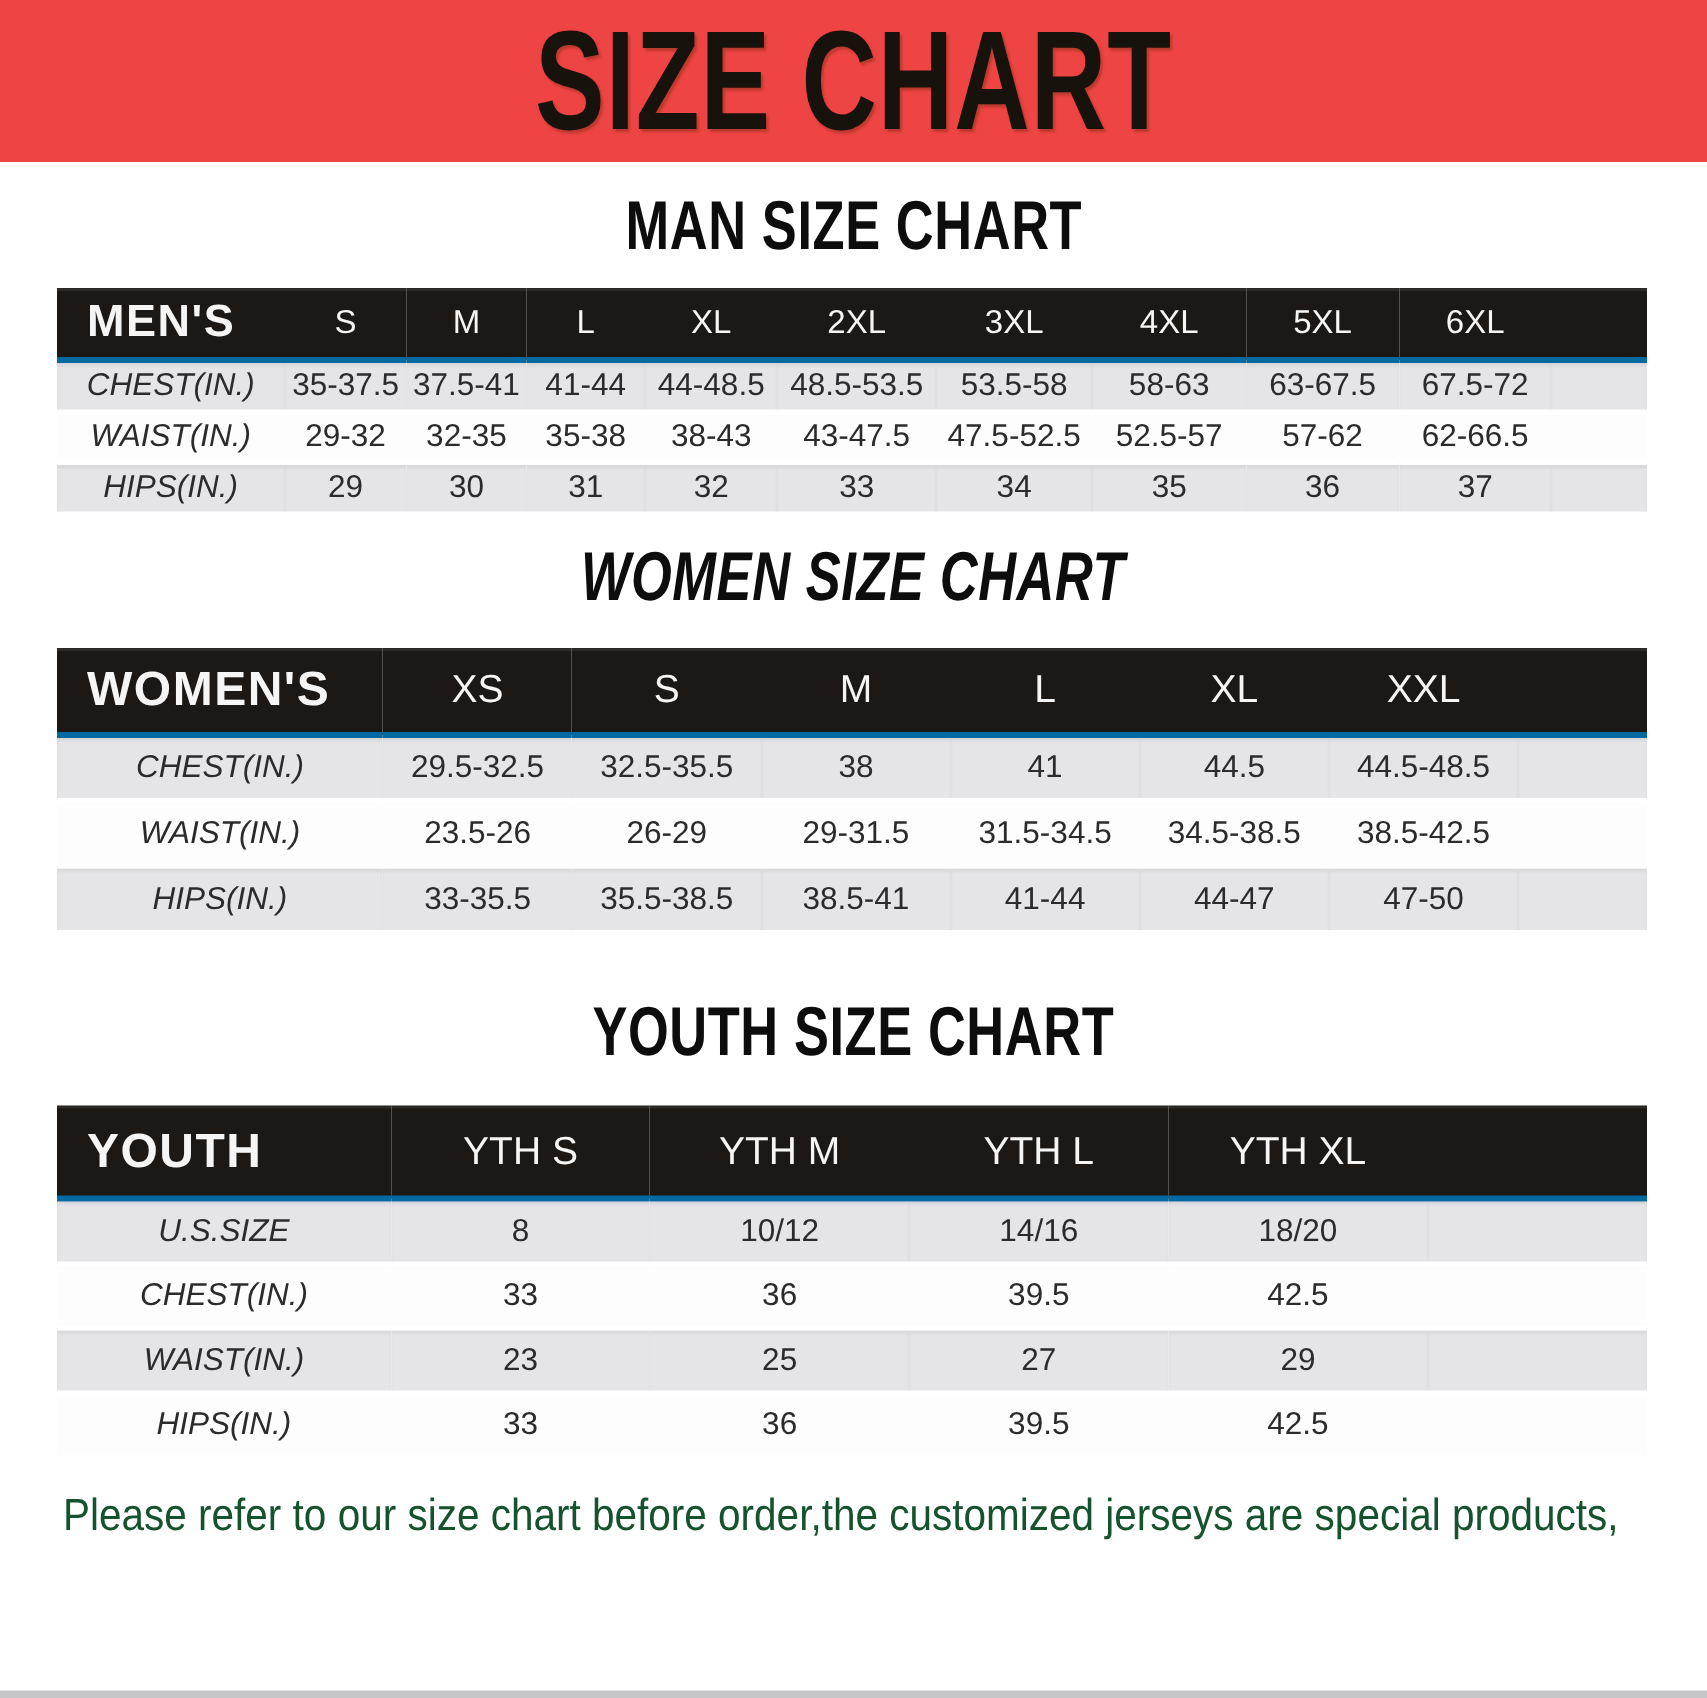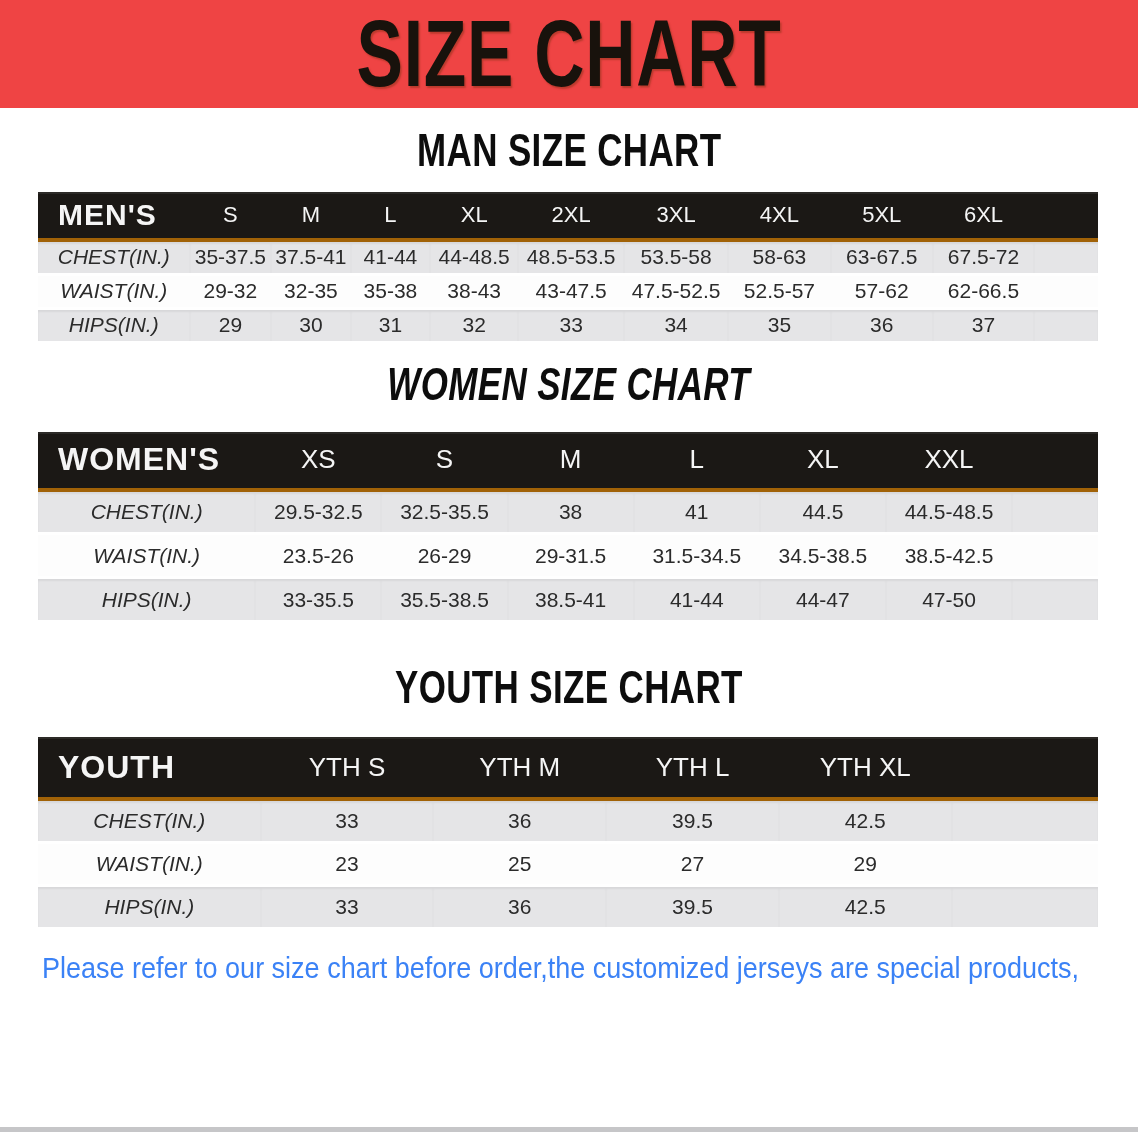--- a/index.html
+++ b/index.html
@@ -23,21 +23,21 @@
     display:inline-block; font-size:46px; font-weight:bold; color:#0d0d0d;
     transform:scaleX(0.76); white-space:nowrap; letter-spacing:0.5px;
   }
   .mt18{margin-top:18px;} .mt28{margin-top:16px;font-style:italic;} .mt40{margin-top:40px;}
   
   table.size-table {
     border-collapse:collapse; table-layout:fixed;
     width:1060px; margin-left:38px; margin-right:40px;
   }
   table.size-table thead th {
-    background:#1B1815; color:#f5f5f5; border-bottom:4px solid #a16207;
+    background:#1B1815; color:#f5f5f5; border-bottom:4px solid #0369a1;
     font-weight:normal; text-align:center; padding:4px;
     box-shadow:inset 0 2px 0 rgba(255,255,255,0.08);
   }
   th.corner {
     text-align:left !important; padding-left:20px !important;
     font-weight:bold !important; letter-spacing:1px; white-space:nowrap;
   }
   .men   thead tr { height:48px; }
   .women thead tr { height:58px;margin-top:16px; }
   .youth thead tr { height:62px; }
@@ -50,21 +50,21 @@
     font-size:21px; color:#2B2B2B;
   }
   .youth td { font-size:22px; }
   table.size-table tbody tr:nth-child(odd) td  { background:#E5E5E7; box-shadow:inset 0 2px 2px rgba(0,0,0,0.06); }
   table.size-table tbody tr:nth-child(even) td { background:#FDFDFD; }
   .men   tbody tr { height:34px; }
   .women tbody tr { height:44px; }
   .youth tbody tr { height:43px; }
   td.rowlabel { color:#1d1d1d;font-style:italic; }
   
-  .disclaimer { margin:14px 0 0 42px; color:#3b82f6;text-decoration:underline; }
+  .disclaimer { margin:14px 0 0 42px; color:#14532d;text-decoration:underline; }
   .disclaimer .line { line-height:48px; height:48px; white-space:nowrap; }
   .disclaimer .line span {
     display:inline-block; transform:scaleX(0.90); transform-origin:left center;
     font-size:30px; white-space:nowrap;
   }
   
   .bottom-strip {
     position:absolute; left:0; right:0; bottom:0; height:5px; background:#C6C6C8;
   }
 </style>
@@ -227,20 +227,28 @@
       <th class="corner">YOUTH</th>
       <th class="col">YTH S</th>
       <th class="col">YTH M</th>
       <th class="col">YTH L</th>
       <th class="col">YTH XL</th>
       <th class="col"></th>
     </tr>
   </thead>
   <tbody>
     <tr>
+      <td class="rowlabel">U.S.SIZE</td>
+      <td>8</td>
+      <td>10/12</td>
+      <td>14/16</td>
+      <td>18/20</td>
+      <td></td>
+    </tr>
+    <tr>
       <td class="rowlabel">CHEST(IN.)</td>
       <td>33</td>
       <td>36</td>
       <td>39.5</td>
       <td>42.5</td>
       <td></td>
     </tr>
     <tr>
       <td class="rowlabel">WAIST(IN.)</td>
       <td>23</td>

